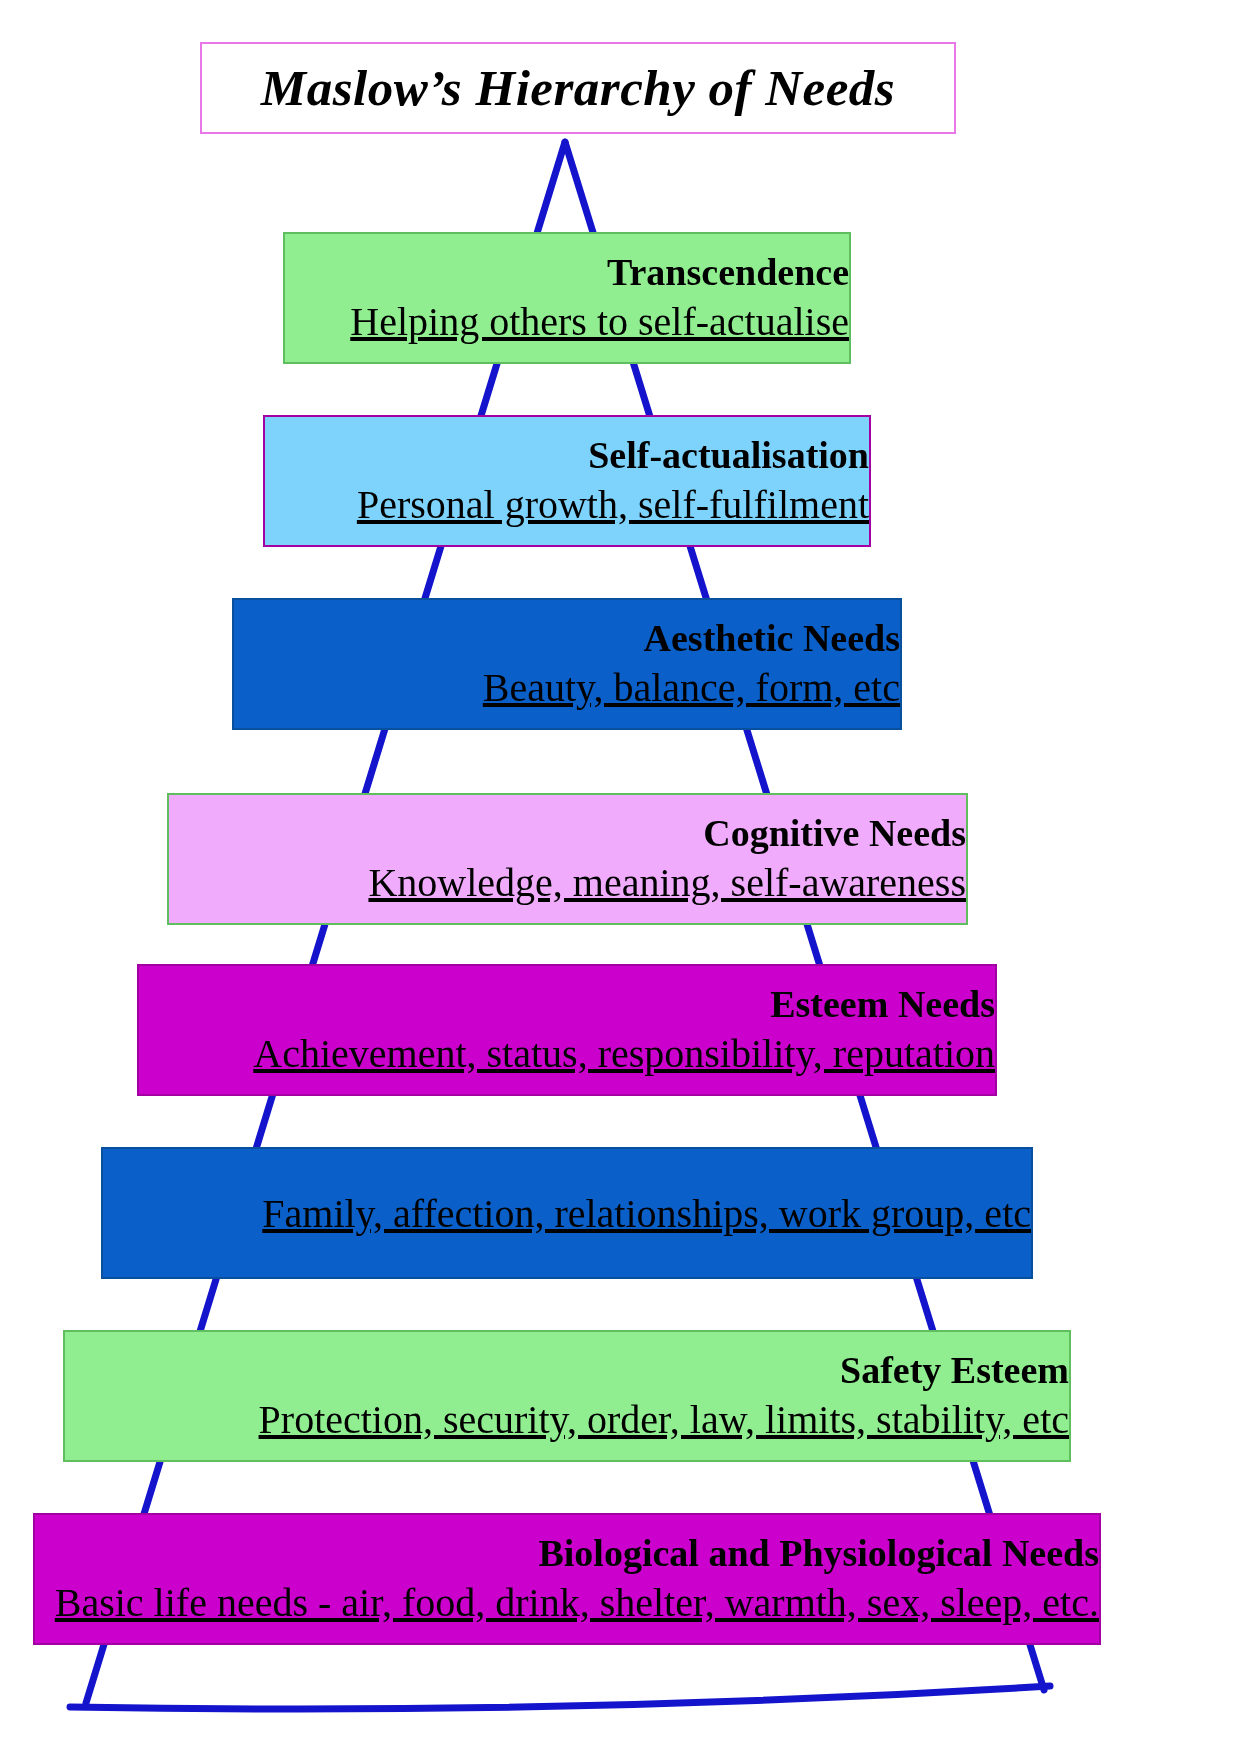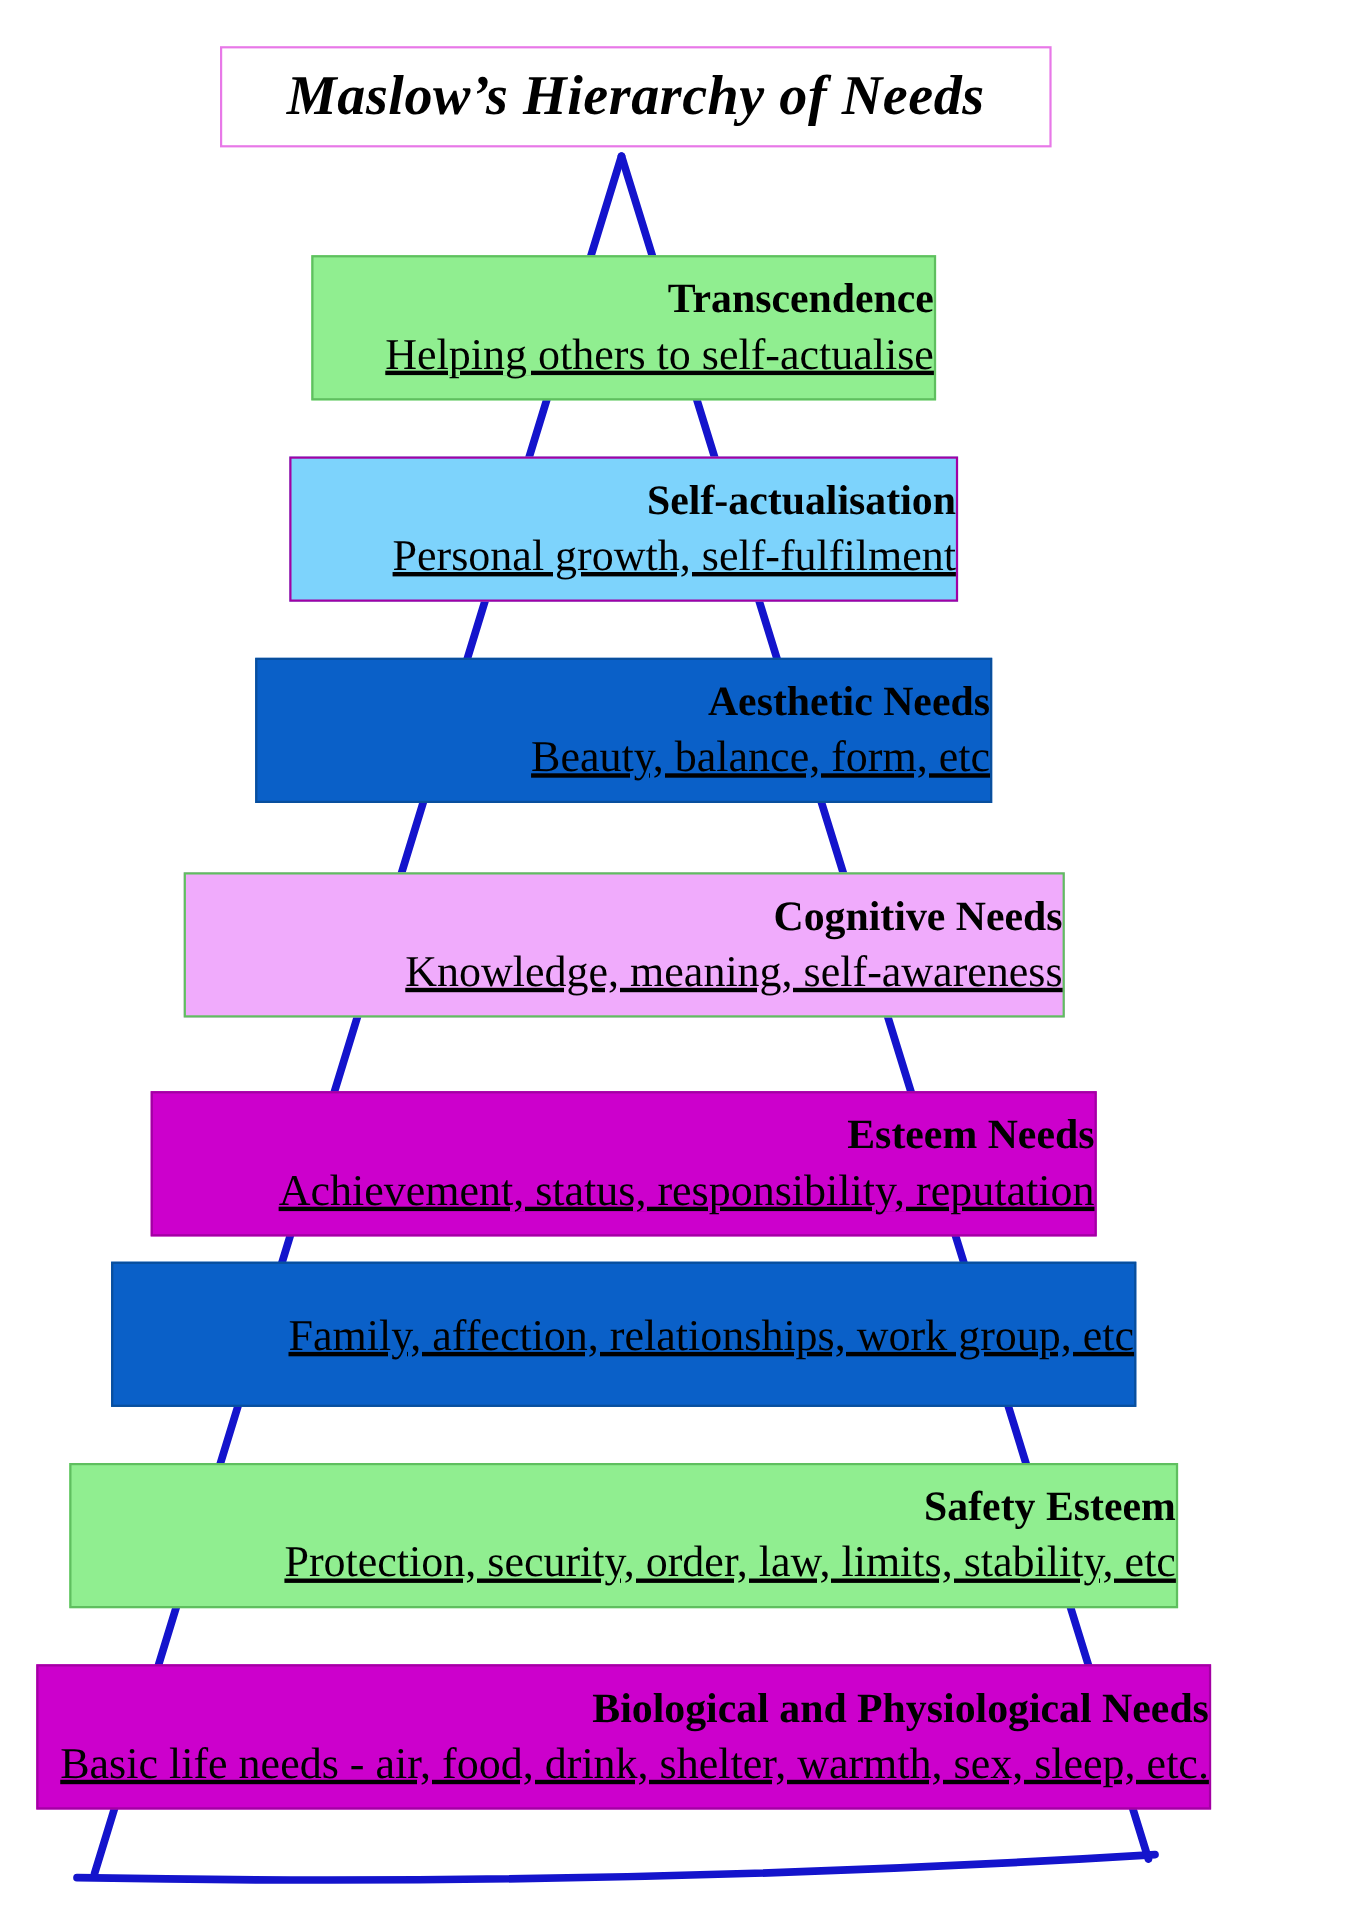--- a/index.html
+++ b/index.html
@@ -88,21 +88,21 @@
 <div class="level" style="left: 232px; top: 598px; width: 666px; height: 128px; background: rgb(10, 96, 200); border-color: rgb(8, 79, 158);">
   <div class="level-title">Aesthetic Needs</div>
   <div class="level-desc">Beauty, balance, form, etc</div>
 </div>
 
 <div class="level" style="left: 167px; top: 781px; width: 797px; height: 128px; background: #f0abfc; border-color: rgb(95, 191, 95); margin-top: 12px;">
   <div class="level-title">Cognitive Needs</div>
   <div class="level-desc">Knowledge, meaning, self-awareness</div>
 </div>
 
-<div class="level" style="left: 137px; top: 964px; width: 856px; height: 128px; background: rgb(204, 0, 204); border-color: rgb(163, 0, 163); margin-top: 28px;">
+<div class="level" style="left: 137px; top: 964px; width: 856px; height: 128px; background: rgb(204, 0, 204); border-color: rgb(163, 0, 163);">
   <div class="level-title">Esteem Needs</div>
   <div class="level-desc">Achievement, status, responsibility, reputation</div>
 </div>
 
 <div class="level" style="left: 101px; top: 1147px; width: 928px; height: 128px; background: rgb(10, 96, 200); border-color: rgb(8, 79, 158);">
   <div class="level-desc">Family, affection, relationships, work group, etc</div>
 </div>
 
 <div class="level" style="left: 63px; top: 1330px; width: 1004px; height: 128px; background: rgb(144, 238, 144); border-color: rgb(95, 191, 95);">
   <div class="level-title">Safety Esteem</div>

